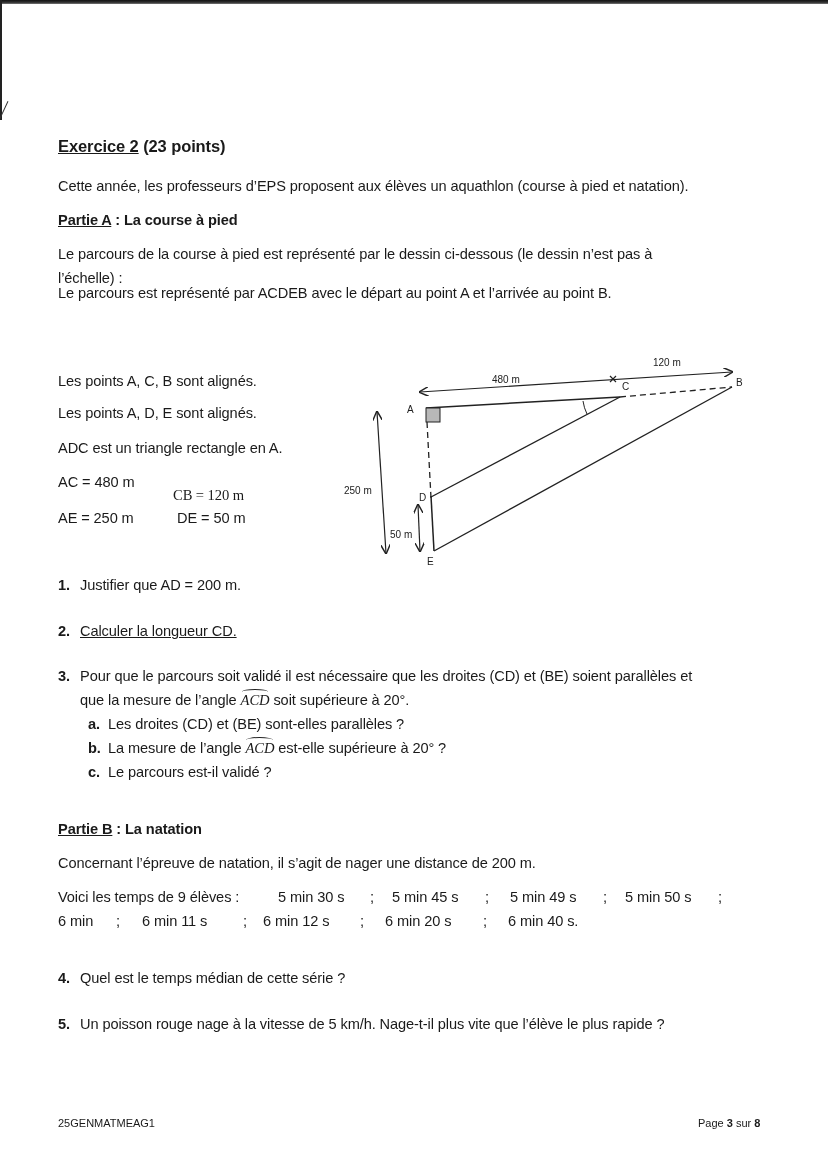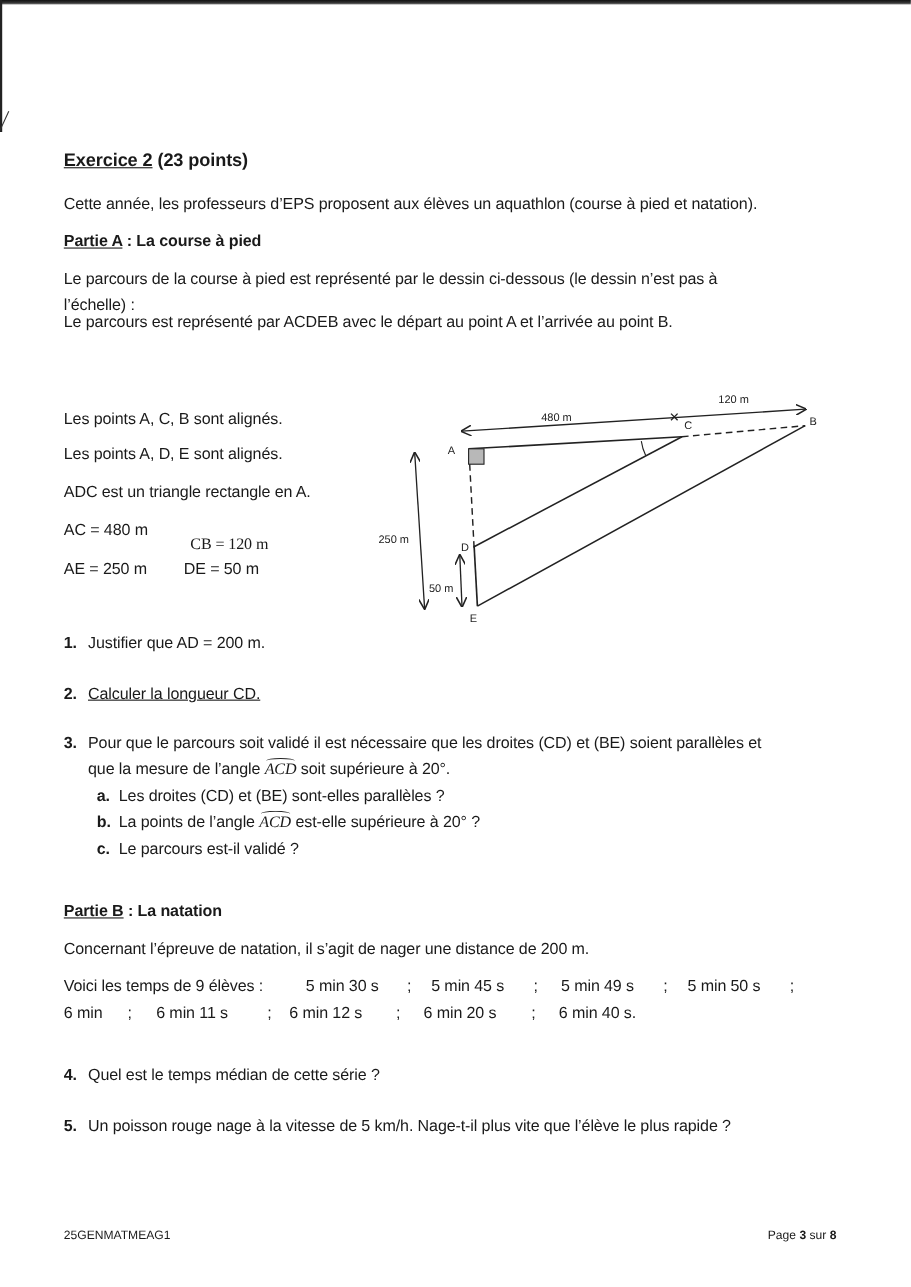--- a/index.html
+++ b/index.html
@@ -54,21 +54,21 @@
 <div class="txt" style="left:58px; top:246px;">Le parcours de la course à pied est représenté par le dessin ci-dessous (le dessin n’est pas à</div>
 <div class="txt" style="left:58px; top:270px;text-align:right;">l’échelle) :</div>
 <div class="txt" style="left:58px; top:285px;">Le parcours est représenté par ACDEB avec le départ au point A et l’arrivée au point B.</div>
 
 <div class="txt" style="left:58px; top:373px;">Les points A, C, B sont alignés.</div>
 <div class="txt" style="left:58px; top:405px;">Les points A, D, E sont alignés.</div>
 <div class="txt" style="left:58px; top:440px;">ADC est un triangle rectangle en A.</div>
 <div class="txt" style="left:58px; top:474px;">AC = 480 m</div>
 <div class="txt" style="left:173px; top:487px;font-family:Liberation Serif, serif;">CB = 120 m</div>
 <div class="txt" style="left:58px; top:510px;">AE = 250 m</div>
-<div class="txt" style="left:167px; top:510px;">DE = 50 m</div>
+<div class="txt" style="left:177px; top:510px;">DE = 50 m</div>
 
 <svg style="position:absolute; left:340px; top:340px;" width="420" height="240" viewBox="0 0 420 240">
   <defs>
     <marker id="arr" markerWidth="8" markerHeight="8" refX="7" refY="4" orient="auto-start-reverse">
       <path d="M0,0 L8,4 L0,8" fill="none" stroke="#222" stroke-width="1.2"></path>
     </marker>
   </defs>
 
   <line x1="80" y1="52" x2="392" y2="32" stroke="#222" stroke-width="1.2" marker-start="url(#arr)" marker-end="url(#arr)"></line>
   <path d="M270,36 l6,6 M276,36 l-6,6" stroke="#222" stroke-width="1.2"></path>
@@ -113,21 +113,21 @@
 <div class="txt" style="left:58px; top:668px;">
   <span class="num">3.</span><span>Pour que le parcours soit validé il est nécessaire que les droites (CD) et (BE) soient parallèles et</span>
 </div>
 <div class="txt" style="left:80px; top:692px;">
   <span>que la mesure de l’angle </span><span class="arc">ACD</span><span> soit supérieure à 20°.</span>
 </div>
 <div class="txt" style="left:88px; top:716px;">
   <span class="sub">a.</span><span>Les droites (CD) et (BE) sont-elles parallèles ?</span>
 </div>
 <div class="txt" style="left:88px; top:740px;">
-  <span class="sub">b.</span><span>La points de l’angle </span><span class="arc">ACD</span><span> est-elle supérieure à 20° ?</span>
+  <span class="sub">b.</span><span>La mesure de l’angle </span><span class="arc">ACD</span><span> est-elle supérieure à 20° ?</span>
 </div>
 <div class="txt" style="left:88px; top:764px;">
   <span class="sub">c.</span><span>Le parcours est-il validé ?</span>
 </div>
 
 <div class="txt b" style="left:58px; top:821px;">
   <span class="u">Partie B</span><span> : La natation</span>
 </div>
 <div class="txt" style="left:58px; top:855px;">Concernant l’épreuve de natation, il s’agit de nager une distance de 200 m.</div>
 

